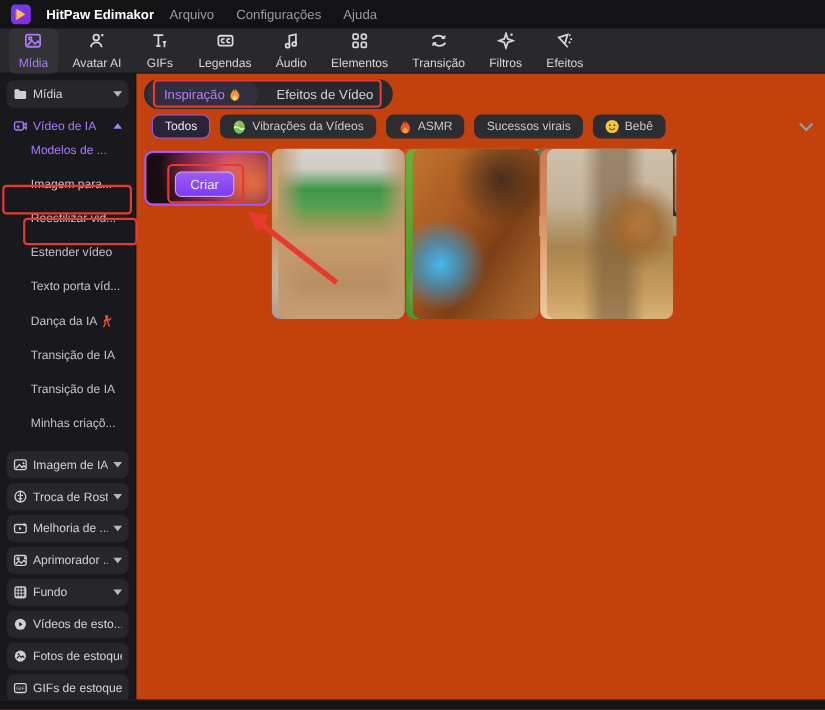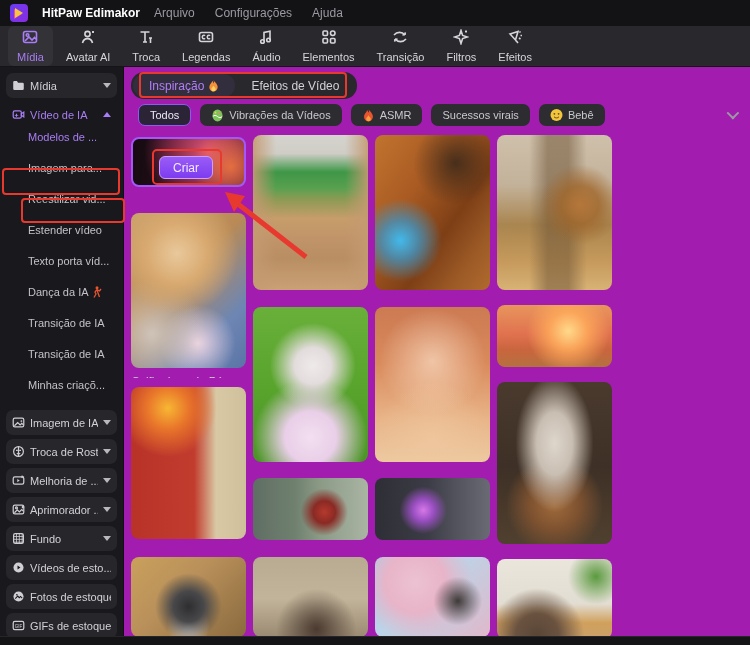--- a/index.html
+++ b/index.html
@@ -20,21 +20,21 @@
   .tb-item { display:flex; flex-direction:column; align-items:center; justify-content:center; gap:2px; padding:3px 9px; border-radius:6px; min-width:44px; }
   .tb-item .tb-label { font-size:11px; color:#d6d6da; white-space:nowrap; }
   .tb-item svg { width:16px; height:16px; stroke:#d6d6da; fill:none; stroke-width:1.6; }
   .tb-item.active { background:#323237; }
   .tb-item.active .tb-label { color:#a97df5; }
   .tb-item.active svg { stroke:#a97df5; }
 
   
   .body { position:absolute; top:67px; left:0; width:750px; height:570px; display:flex; }
   .sidebar { width:124px; height:100%; background:#19191d; border-right:1px solid #101013; padding:6px 4px 0 4px; overflow:hidden; position:relative; }
-  .main { position:relative; flex:1; height:100%; background:#a21caf; overflow:hidden; }
+  .main { position:relative; flex:1; height:100%; background:#c2410c; overflow:hidden; }
 
   
   .sb-pill { display:flex; align-items:center; gap:5px; height:25px; margin:0 2px 4px 2px; padding:0 6px; background:#26262b; border-radius:7px; }
   .sb-pill .sb-label { color:#d2d2d6; font-size:11px; white-space:nowrap; overflow:hidden; flex:1; }
   .sb-pill svg { width:13px; height:13px; stroke:#cfcfd4; fill:none; stroke-width:1.5; flex:0 0 auto; }
   .caret { width:0; height:0; border-left:4px solid transparent; border-right:4px solid transparent; border-top:5px solid #b8b8be; flex:0 0 auto; }
   .caret.up { border-top:none; border-bottom:5px solid #a97df5; }
   .sb-pill.active { background:transparent; }
   .sb-pill.active .sb-label { color:#a97df5; }
   .sb-pill.active svg { stroke:#a97df5; }
@@ -53,21 +53,21 @@
   
   .chips-row { position:absolute; top:36px; left:14px; right:6px; height:23px; display:flex; gap:9px; align-items:center; }
   .chip { display:flex; align-items:center; gap:5px; height:22px; padding:0 11px; background:#2c2c31; border-radius:7px; font-size:11px; color:#c8c8cd; white-space:nowrap; }
   .chip.active { background:#2a2436; border:1px solid #8a5cf5; color:#ece8f5; }
   .chip-ico { width:13px; height:14px; }
   .more-btn { position:absolute; right:2px; top:0; width:22px; height:22px; display:flex; align-items:center; justify-content:center; }
   .chev { width:9px; height:9px; border-right:2px solid #9a9aa2; border-bottom:2px solid #9a9aa2; transform:rotate(45deg) translateY(-2px); }
 
   
   .grid { position:absolute; top:68px; left:7px; width:484px; bottom:0; display:flex; gap:7px; overflow:hidden; }
-  .gcol { width:115px; display:flex; flex-direction:column; }
+  .gcol { width:115px; display:flex; flex-direction:row; }
   .thumb { width:115px; border-radius:8px; position:relative; flex:0 0 auto; }
   .caption { font-size:11.5px; color:#d6d6da; line-height:14px; margin:6px 0 9px 1px; white-space:nowrap; overflow:hidden; }
 
   .t-sus { height:50px; border:2px solid #a259f7; background:radial-gradient(circle at 88% 60%, rgba(240,120,60,.85), transparent 38%), radial-gradient(circle at 68% 28%, #e05577 0%, rgba(130,42,72,.95) 45%, transparent 78%), linear-gradient(100deg,#150a10,#3a1626); }
   .t-aperto { height:155px; background:linear-gradient(90deg,rgba(196,154,113,.9) 0%,transparent 20%,transparent 80%,rgba(196,154,113,.9) 100%), linear-gradient(180deg,#d5d3cd 0%,#cfcdc6 12%,#3e9747 24%,#57a04f 34%,#8f9a55 42%,#c79d6b 54%,#c09368 68%,#b98e63 80%,#caa176 100%); }
   .t-rest { height:155px; background:radial-gradient(circle at 22% 68%, #42b9ea 0%, rgba(60,150,200,.75) 14%, transparent 30%), radial-gradient(circle at 70% 18%, rgba(52,38,26,.8), transparent 28%), linear-gradient(125deg,#c1742f 0%,#a85a22 35%,#7e3f16 62%,#9c5a26 82%,#b06a2e 100%); }
   .t-filhote { height:155px; background:radial-gradient(circle at 72% 45%, #b5763a 0%, rgba(160,103,44,.8) 16%, transparent 34%), linear-gradient(90deg,transparent 28%, rgba(112,86,56,.55) 44%, rgba(112,86,56,.55) 62%, transparent 78%), linear-gradient(180deg,#cfc0ab 0%,#c3b29a 32%,#a9854f 58%,#c69a5c 82%,#d8b276 100%); }
   .t-selfie { height:155px; background:radial-gradient(circle at 40% 26%, #e9c89b 0%, #d9ab72 22%, transparent 46%), radial-gradient(circle at 18% 78%, #cfc3b8 0%, transparent 36%), radial-gradient(circle at 58% 84%, #eed6e4 0%, transparent 26%), linear-gradient(135deg,#caa06a 0%,#b98a55 42%,#6d86b3 76%,#5a74a6 100%); }
   .t-surpresa { height:155px; background:radial-gradient(circle at 50% 84%, #f2dff0 0%, #e9cfe8 18%, transparent 40%), radial-gradient(circle at 52% 38%, #efeaea 0%, #e3dcdc 16%, transparent 38%), linear-gradient(180deg,#69b03a 0%,#58a42c 52%,#4c9427 100%); }
   .t-derraman { height:155px; background:radial-gradient(circle at 50% 35%, rgba(255,236,216,.6), transparent 46%), radial-gradient(circle at 50% 85%, rgba(240,200,160,.7), transparent 40%), linear-gradient(180deg,#cc7a52 0%,#d98a5c 36%,#e8b488 72%,#edc9a0 100%); }
@@ -123,21 +123,21 @@
             <circle cx="7.5" cy="5" r="2.6"></circle>
             <path d="M2.5 14c.7-3 2.7-4.4 5-4.4s4.3 1.4 5 4.4"></path>
             <path d="M13 2v2M12 3h2"></path>
           </svg></span>
       <span class="tb-label">Avatar AI</span>
     </div>
     <div class="tb-item">
       <span><svg viewBox="0 0 16 16">
             <path d="M2.5 3h9M7 3v10M5 13h4M12.5 9v5M11 9h3"></path>
           </svg></span>
-      <span class="tb-label">Troca</span>
+      <span class="tb-label">GIFs</span>
     </div>
     <div class="tb-item">
       <span><svg viewBox="0 0 16 16">
             <rect x="1.5" y="3.5" width="13" height="9" rx="2"></rect>
             <path d="M7 6.8c-.5-.7-1.7-.8-2.3 0-.5.7-.5 1.7 0 2.4.6.8 1.8.7 2.3 0M12 6.8c-.5-.7-1.7-.8-2.3 0-.5.7-.5 1.7 0 2.4.6.8 1.8.7 2.3 0"></path>
           </svg></span>
       <span class="tb-label">Legendas</span>
     </div>
     <div class="tb-item">
       <span><svg viewBox="0 0 16 16">

